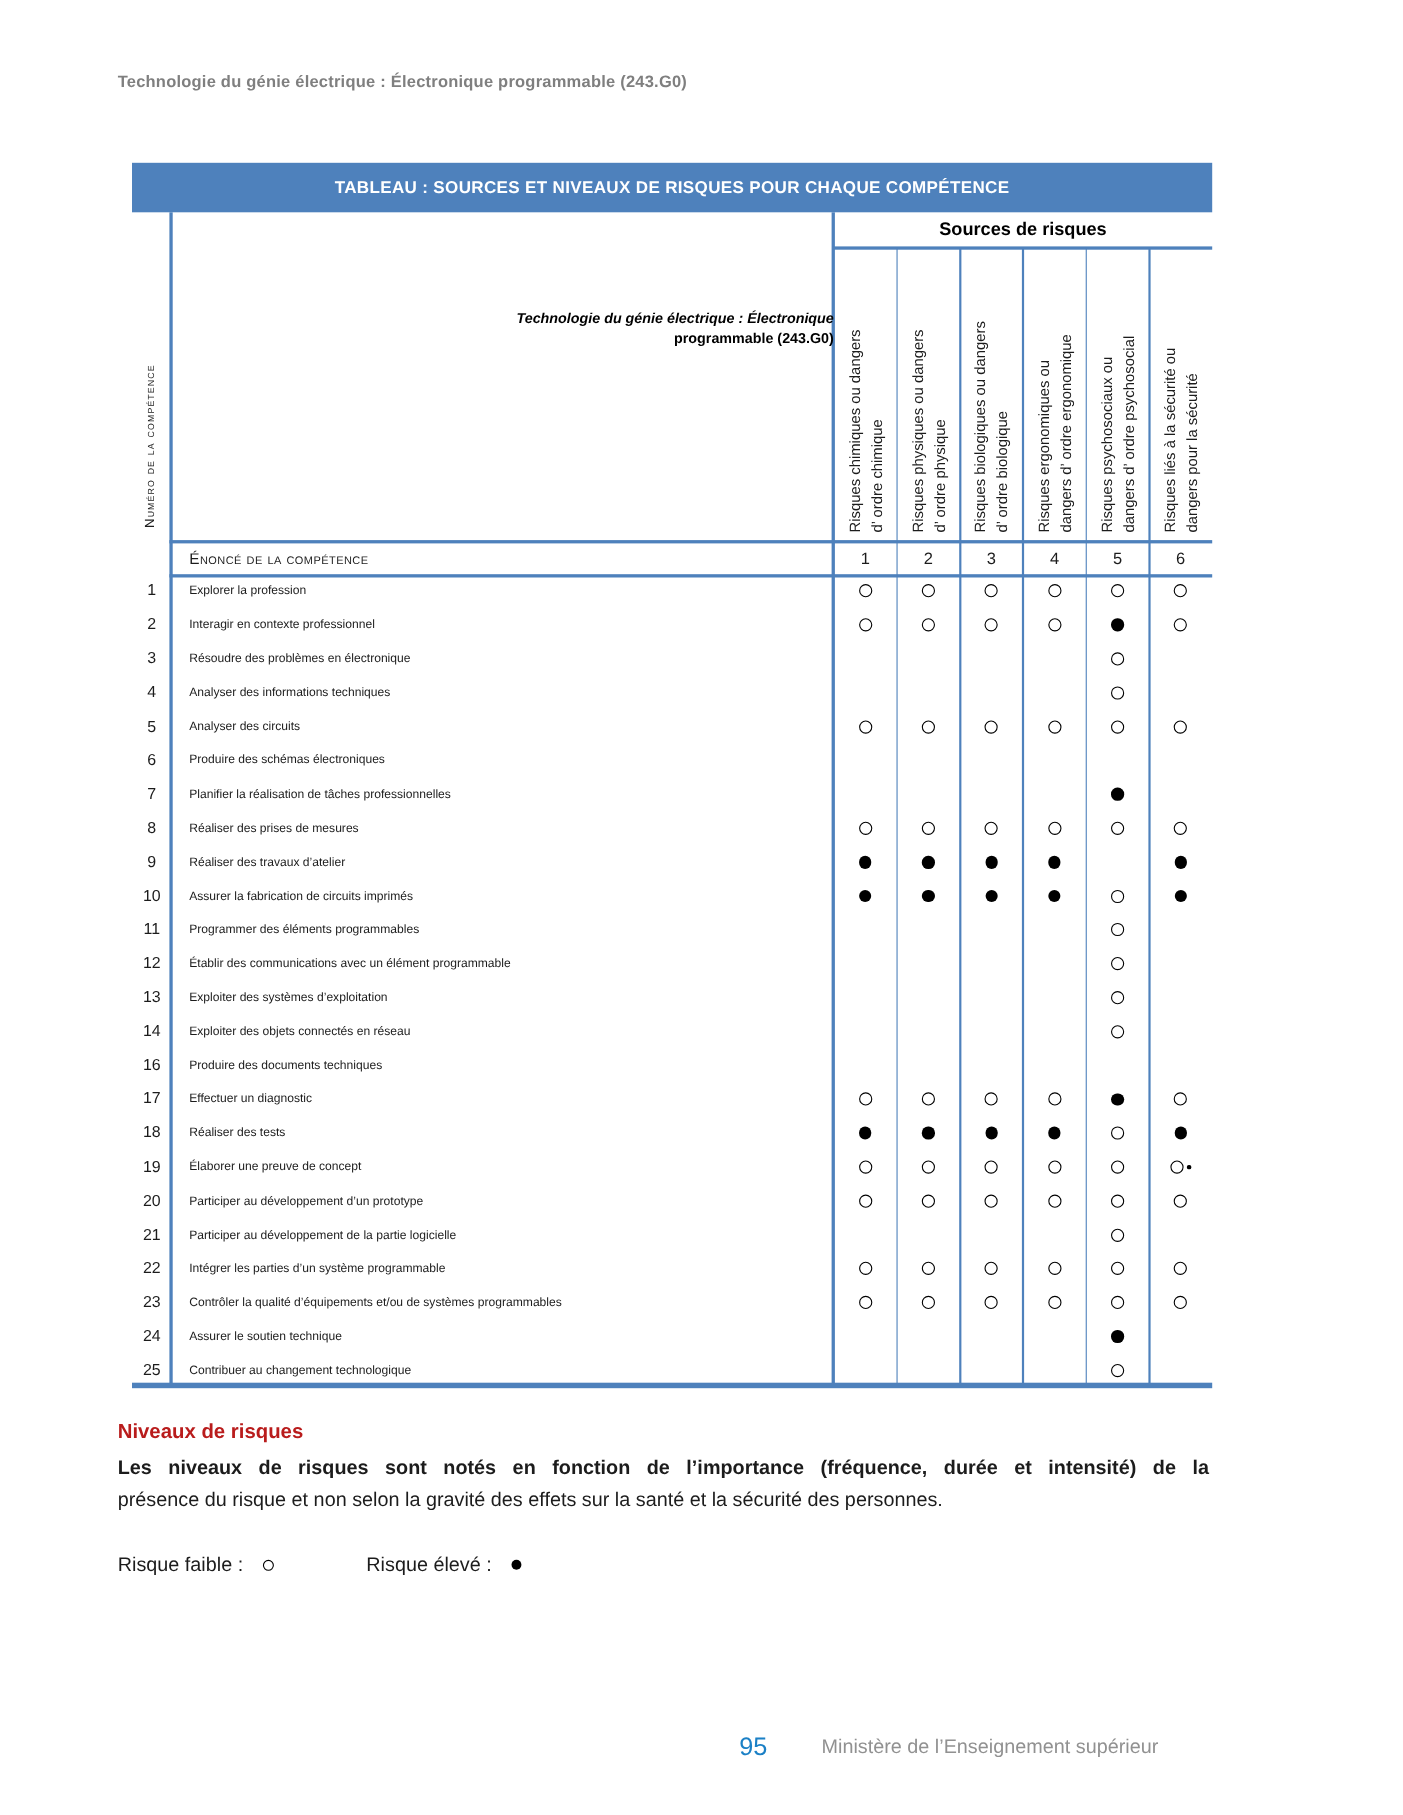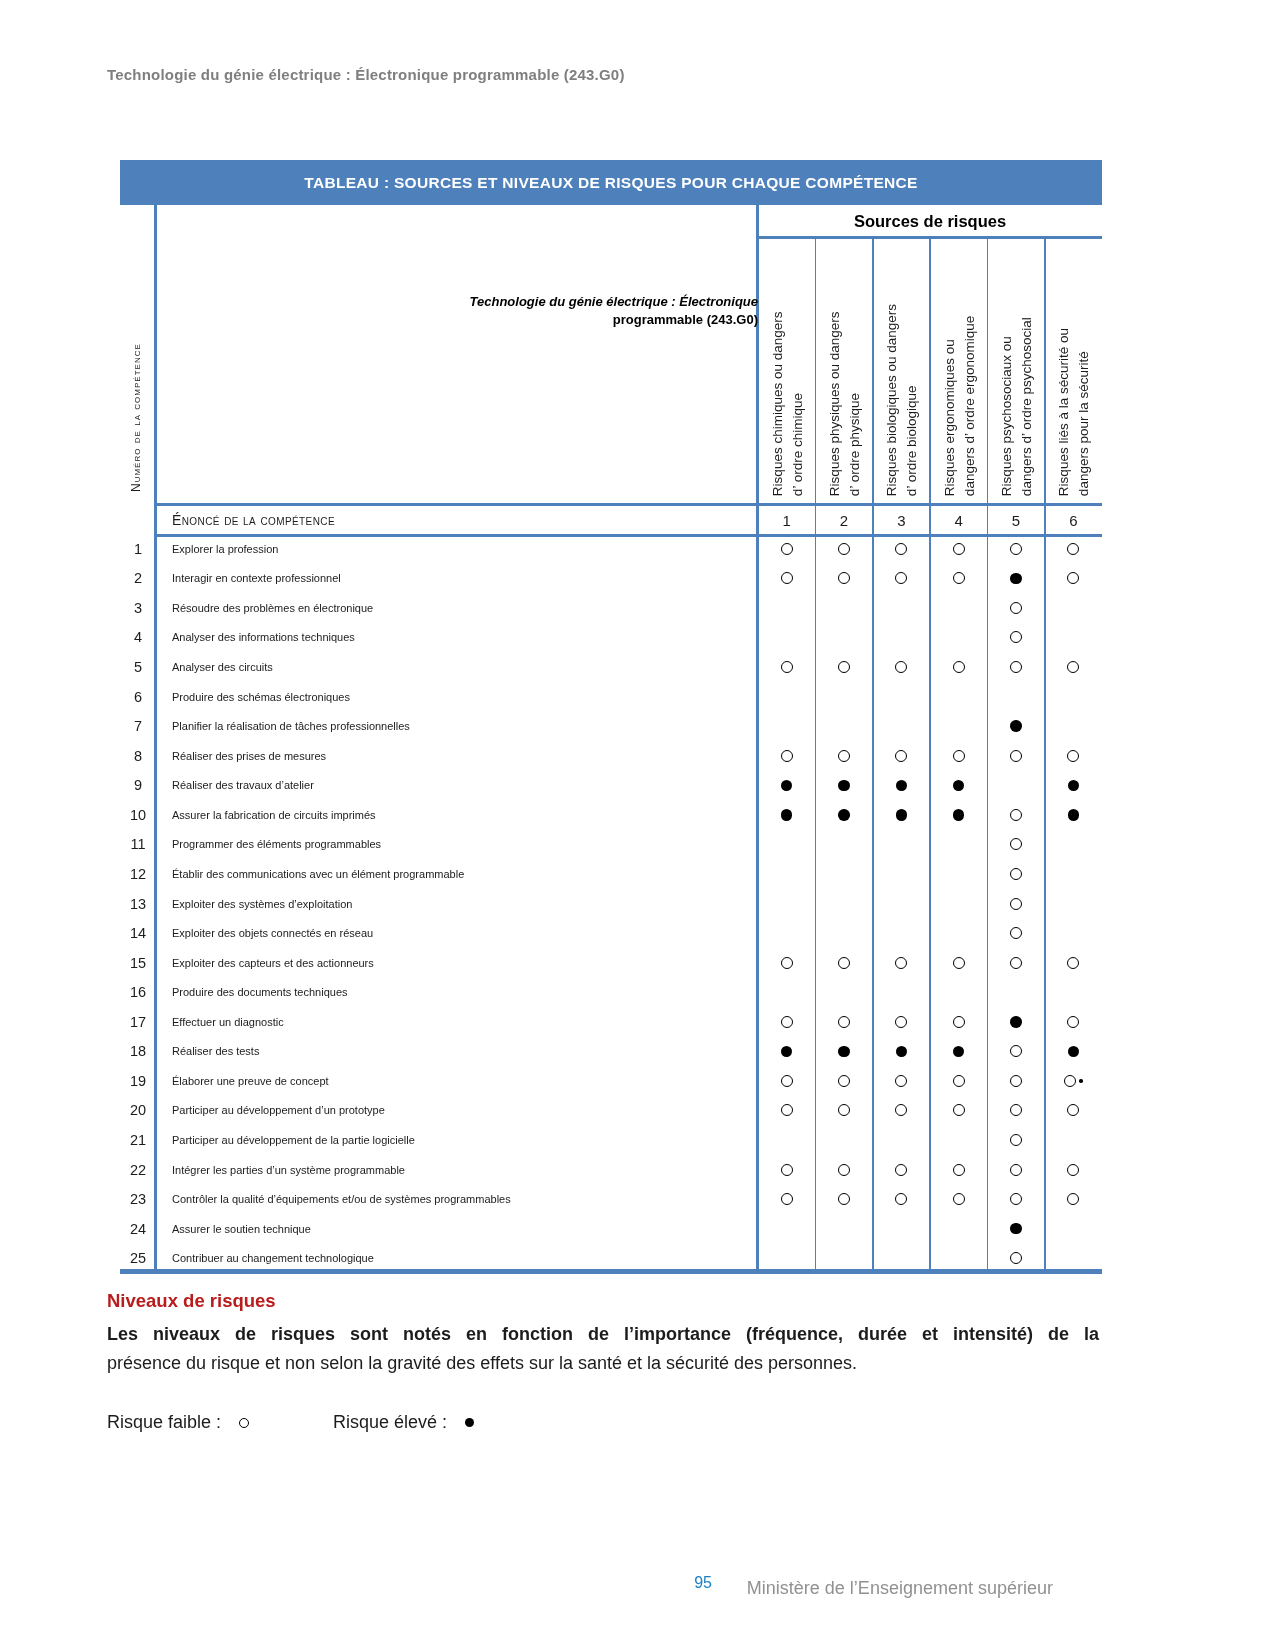--- a/index.html
+++ b/index.html
@@ -2,21 +2,21 @@
 <html lang="fr"><head>
 <meta charset="utf-8">
 <style>
   html,body{margin:0;padding:0;background:#ffffff;}
   .page{
     position:relative;width:1226px;height:1650px;background:#ffffff;overflow:hidden;
     font-family:"Liberation Sans", sans-serif;color:#1c1c1c;
   }
   .doc-header{position:absolute;left:107px;top:66px;font-size:15px;font-weight:bold;color:#7f7f7f;letter-spacing:.2px;}
 
-  .table-wrap{position:absolute;left:120px;top:160px;width:982px;height:1115px;}
+  .table-wrap{position:absolute;left:120px;top:148px;width:982px;height:1115px;}
   .banner{
     position:absolute;left:0;top:0;width:982px;height:45px;background:#4e81bc;color:#ffffff;
     display:flex;align-items:center;justify-content:center;font-weight:bold;font-size:15.5px;letter-spacing:.3px;
   }
   .sources-header{
     position:absolute;left:638px;top:46px;width:344px;height:30px;
     display:flex;align-items:center;justify-content:center;font-weight:bold;font-size:16.5px;color:#000;
   }
   .vline,.hline{position:absolute;background:#4e81bc;}
 
@@ -51,21 +51,21 @@
   .mk-dot{width:3.5px;height:3.5px;background:#000;border-radius:50%;margin-left:3px;flex:none;}
 
   .niveaux-heading{position:absolute;left:107px;top:1290px;font-size:18.5px;font-weight:bold;color:#b91c1c;}
   .niveaux-p{position:absolute;left:107px;top:1320px;width:992px;font-size:18px;line-height:1.6;color:#1c1c1c;}
   .niveaux-p .jl{text-align:justify;text-align-last:justify;font-weight:bold;}
 
   .legend-item{position:absolute;top:1412px;font-size:18px;color:#1c1c1c;display:flex;align-items:center;gap:18px;}
   .legend-low-circle{width:10px;height:10px;border:1.6px solid #000;border-radius:50%;box-sizing:border-box;display:inline-block;}
   .legend-high-circle{width:9px;height:9px;background:#000;border-radius:50%;display:inline-block;}
 
-  .page-num{position:absolute;left:672px;top:1574px;width:40px;text-align:right;font-size:16px;color:#1b80c6;}
+  .page-num{position:absolute;left:672px;top:1574px;width:40px;text-align:left;font-size:23px;color:#1b80c6;}
   .ministry{position:absolute;top:1578px;right:173px;font-size:18px;color:#919191;}
 </style>
 </head>
 <body>
 
 <div class="page">
 
   <div class="doc-header" style="color: rgb(127, 127, 127);">Technologie du génie électrique : Électronique programmable (243.G0)</div>
 
   <div class="table-wrap">
@@ -349,42 +349,20 @@
           <div class="risk-cell"></div>
           <div class="risk-cell"></div>
           <div class="risk-cell"></div>
           <div class="risk-cell"></div>
           <div class="risk-cell">
             <span class="mk-low"></span>
           </div>
           <div class="risk-cell"></div>
         </div>
         <div class="row">
-          <div class="row-num">15</div>
-          <div class="row-label">Exploiter des capteurs et des actionneurs</div>
-          <div class="risk-cell">
-            <span class="mk-low"></span>
-          </div>
-          <div class="risk-cell">
-            <span class="mk-low"></span>
-          </div>
-          <div class="risk-cell">
-            <span class="mk-low"></span>
-          </div>
-          <div class="risk-cell">
-            <span class="mk-low"></span>
-          </div>
-          <div class="risk-cell">
-            <span class="mk-low"></span>
-          </div>
-          <div class="risk-cell">
-            <span class="mk-low"></span>
-          </div>
-        </div>
-        <div class="row">
           <div class="row-num">16</div>
           <div class="row-label">Produire des documents techniques</div>
           <div class="risk-cell"></div>
           <div class="risk-cell"></div>
           <div class="risk-cell"></div>
           <div class="risk-cell"></div>
           <div class="risk-cell"></div>
           <div class="risk-cell"></div>
         </div>
         <div class="row">

